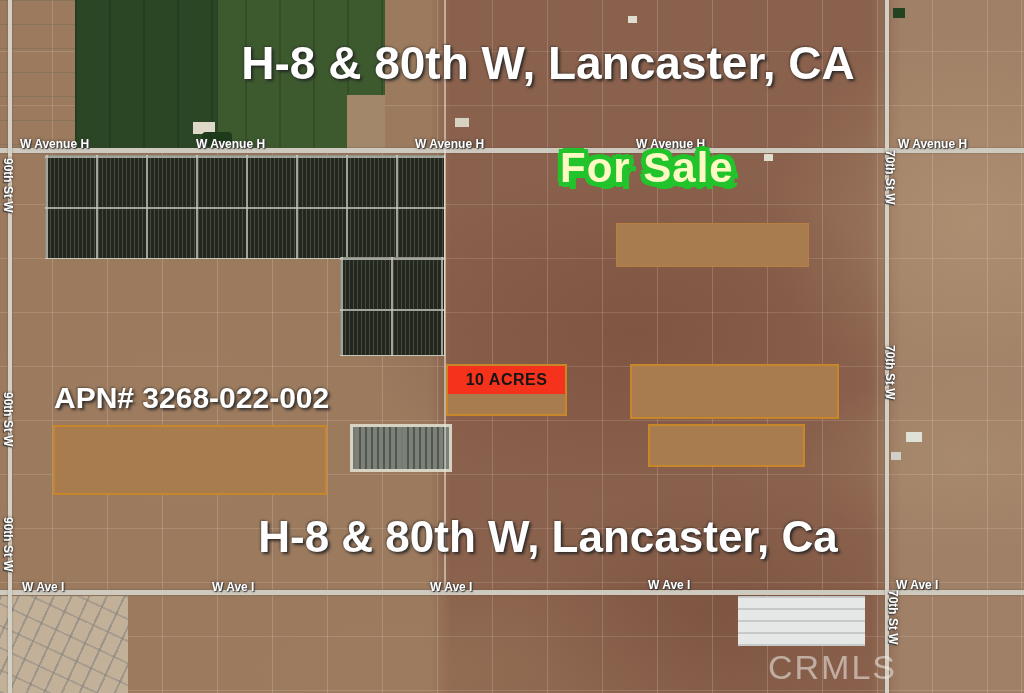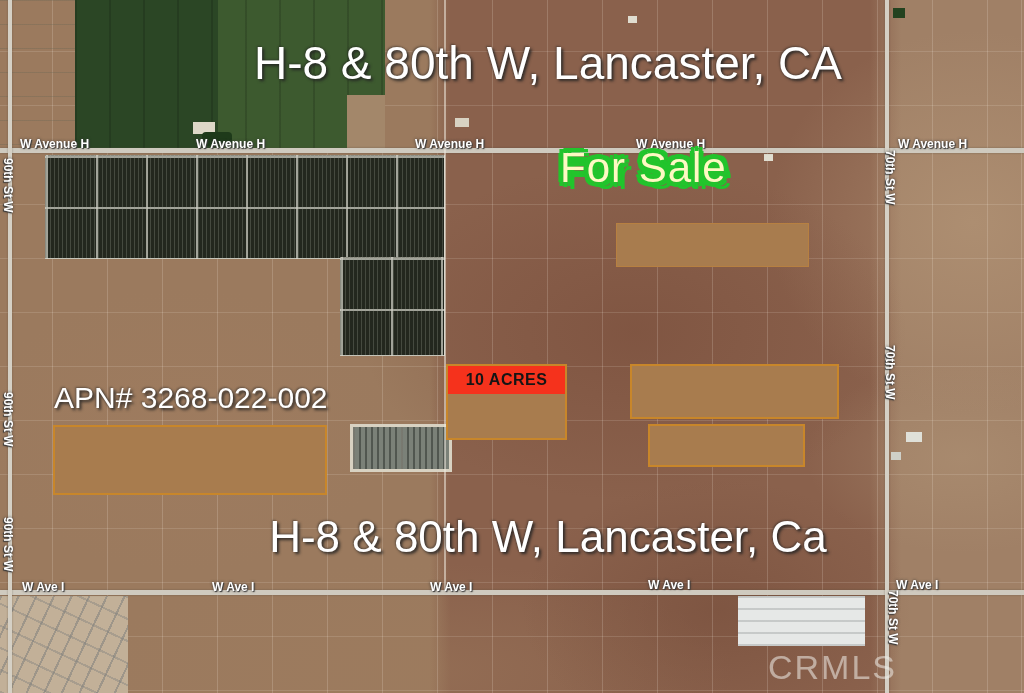--- a/index.html
+++ b/index.html
@@ -76,26 +76,26 @@
   .s5{left:906px;top:432px;width:16px;height:10px;background:#dfe0d8;}
   .s6{left:891px;top:452px;width:10px;height:8px;background:#cfd0c8;}
   .s7{left:455px;top:118px;width:14px;height:9px;background:#d8d2c2;}
   .s8{left:628px;top:16px;width:9px;height:7px;background:#e0ddd0;}
   
   .parcel{background:#a87c4e;border:2px solid #c8862a;box-sizing:border-box;}
   .parcelA{left:616px;top:223px;width:193px;height:44px;border:1px solid rgba(190,130,60,.7);}
   .parcelB{left:630px;top:364px;width:209px;height:55px;}
   .parcelC{left:648px;top:424px;width:157px;height:43px;}
   .parcelD{left:53px;top:425px;width:274px;height:70px;}
-  .parcel10{left:446px;top:364px;width:121px;height:76px;}
+  .parcel10{left:446px;top:364px;width:121px;height:52px;}
   .acres{position:absolute;left:0;top:0;right:0;height:28px;background:#f5321c;
     display:flex;align-items:center;justify-content:center;
     color:#151515;font-weight:bold;font-size:16px;letter-spacing:.5px;}
   
-  .ttl{position:absolute;color:#fff;font-weight:normal;white-space:nowrap;
+  .ttl{position:absolute;color:#fff;font-weight:bold;white-space:nowrap;
     text-shadow:2px 2px 3px rgba(35,35,35,.9), -1px -1px 2px rgba(35,35,35,.45);}
   .title-top{left:0;right:0;top:36px;text-align:center;padding-left:72px;font-size:46px;}
   .title-bottom{left:0;right:0;top:512px;text-align:center;padding-left:72px;font-size:44px;}
   .for-sale{left:560px;top:144px;font-size:42px;letter-spacing:1px;color:#fef9c3;
     text-shadow:-4px -4px 0 #22c42c,4px -4px 0 #22c42c,-4px 4px 0 #22c42c,4px 4px 0 #22c42c,
       -5px 0 0 #22c42c,5px 0 0 #22c42c,0 -5px 0 #22c42c,0 5px 0 #22c42c,7px 7px 0 #22c42c;}
   .tagline{left:596px;top:295px;font-size:34px;}
   .apn{left:54px;top:381px;font-size:30px;}
   
   .rlabel{position:absolute;font-size:12px;font-weight:bold;color:#fff;white-space:nowrap;

